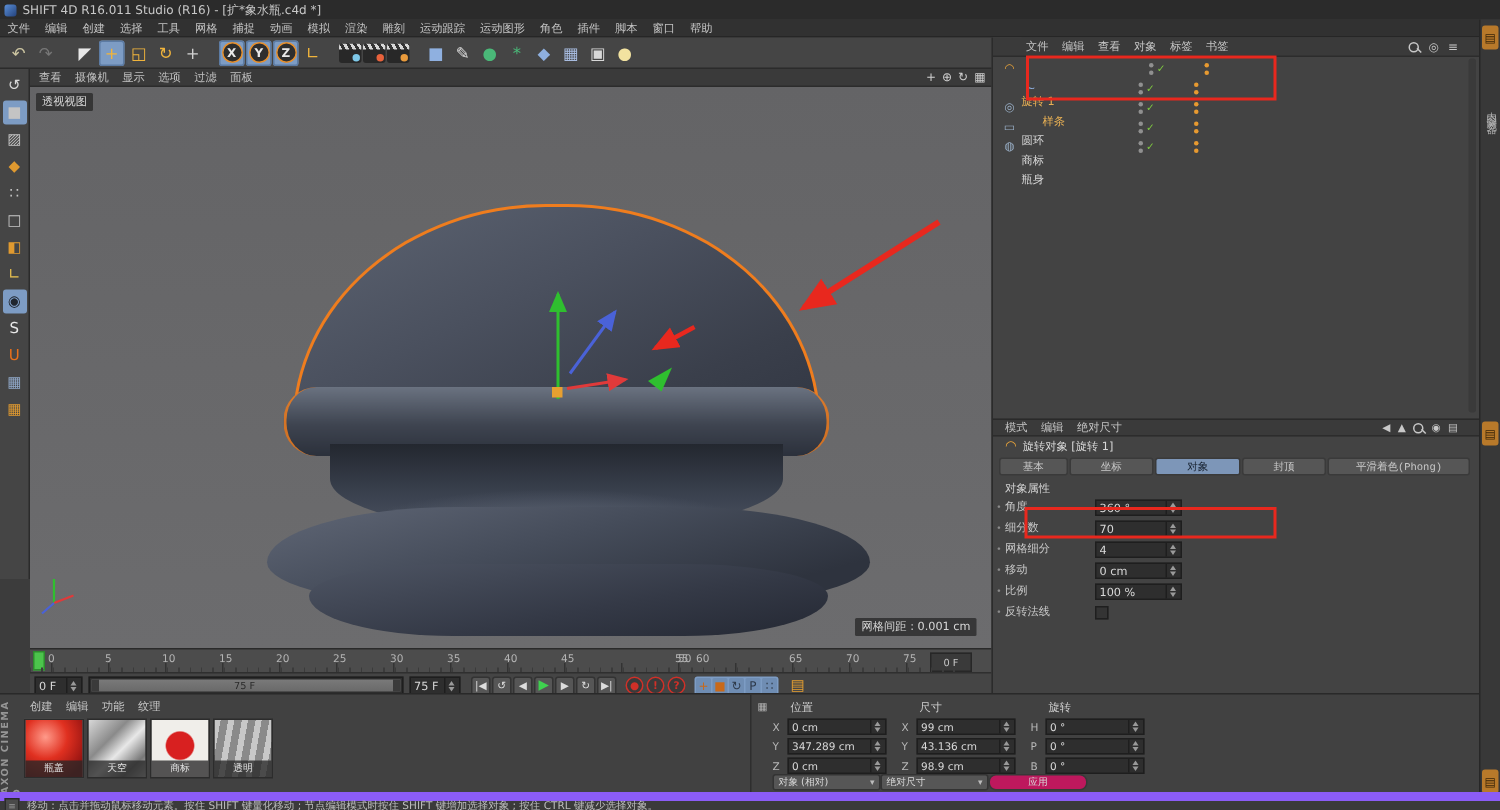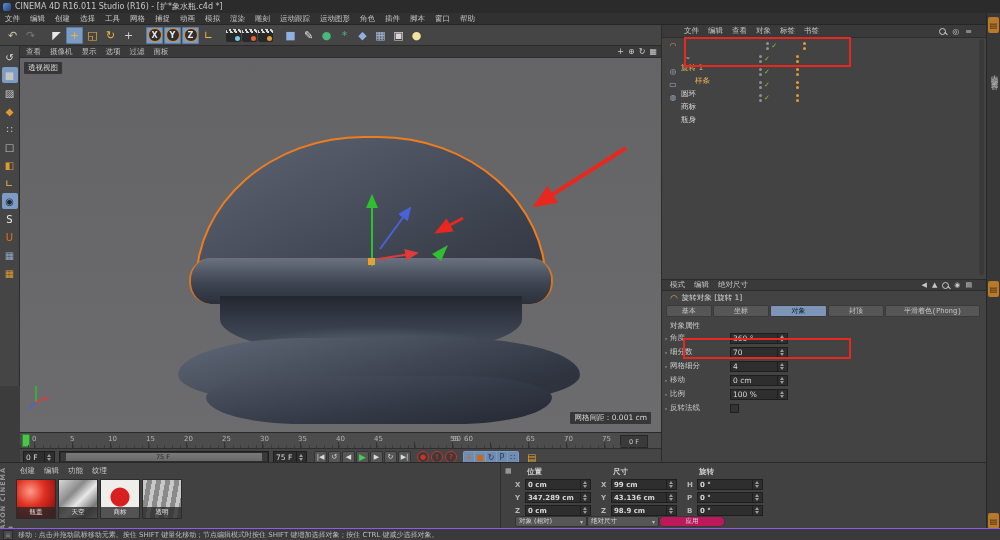--- a/index.html
+++ b/index.html
@@ -146,51 +146,51 @@
   .mthumb{width:40px;height:40px;position:relative;border:1px solid #2c2c2c;box-sizing:border-box;background:#777;}
   .mthumb .mlabel{position:absolute;left:0;right:0;bottom:0;background:rgba(40,40,40,.78);color:#e0e0e0;
         font-size:6.5px;text-align:center;padding:1px 0;}
   .red-sphere{background:radial-gradient(circle at 35% 30%,#ff9a8a 0%,#e03020 40%,#8a0f0f 85%),#7a7a7a;}
   .swirl{background:linear-gradient(135deg,#d8d8d8 0%,#8a8a8a 35%,#e8e8e8 55%,#777 80%,#ccc 100%);}
   .logo{background:radial-gradient(circle at 50% 45%,#d82020 0 9px,#f0eeea 10px);}
   .stripes{background:repeating-linear-gradient(100deg,#c8c8c8 0 4px,#8a8a8a 4px 9px);}
   
   #coords{position:absolute;left:500px;top:0;width:262px;height:66px;border-left:1px solid #2e2e2e;box-sizing:border-box;}
   #coord-grid-icon{position:absolute;left:4px;top:4px;font-size:7px;color:#b8b8b8;}
-  #coord-cols{position:absolute;left:14px;top:2px;display:flex;gap:8px;font-weight:bold;}
+  #coord-cols{position:absolute;left:14px;top:2px;display:flex;gap:8px;}
   .ccol{width:78px;}
   .chead{font-size:7.5px;color:#cfcfcf;padding:2px 0 2px 12px;}
   .crow{display:flex;align-items:center;gap:3px;margin-bottom:2px;}
   .caxis{font-size:7px;color:#b8b8b8;width:7px;}
   .cfld{width:66px;height:11px;font-size:7px;}
   #coord-footer{position:absolute;left:14px;top:53px;display:flex;gap:0;}
   .cdrop{width:72px;height:11px;background:#565656;border:1px solid #333;border-radius:2px;font-size:6.5px;color:#d8d8d8;
          display:flex;align-items:center;padding:0 3px;box-sizing:border-box;}
   .cdrop::after{content:"▾";margin-left:auto;font-size:6px;color:#bbb;}
   #apply-btn{width:66px;height:11px;background:#be185d;border:1px solid #383838;border-radius:5px;font-size:6.5px;
          color:#d8d8d8;display:flex;align-items:center;justify-content:center;box-sizing:border-box;}
   
   #strip{left:986px;top:13px;width:14px;height:527px;background:#383838;border-left:1px solid #272727;box-sizing:border-box;}
   .stab{position:absolute;left:1px;width:11px;height:16px;background:#b8792a;border-radius:2px;color:#3a2508;
         font-size:8px;display:flex;align-items:center;justify-content:center;}
   #strip-label{position:absolute;left:2px;top:56px;writing-mode:vertical-rl;font-size:7px;color:#b0b0b0;letter-spacing:2px;}
   
-  #statusbar{left:0;top:528px;width:1000px;height:12px;background:#3a3a3a;border-top:1px solid #8b5cf6;
+  #statusbar{left:0;top:528px;width:1000px;height:12px;background:#3a3a3a;border-top:6px solid #8b5cf6;
              display:flex;align-items:center;gap:5px;padding-left:3px;font-size:7px;color:#bdbdbd;box-sizing:border-box;}
   #status-icon{width:8px;height:8px;background:#4a4a4a;border:1px solid #2a2a2a;font-size:6px;display:flex;
                align-items:center;justify-content:center;color:#999;}
 </style>
 </head>
 <body>
 
 <div id="app">
 
   <div id="titlebar" class="abs">
     <span id="appicon"></span>
-    <span>CINEMA 4D R16.011 Studio (R16) - [扩*象水瓶.c4d *]</span>
+    <span>SHIFT 4D R16.011 Studio (R16) - [扩*象水瓶.c4d *]</span>
   </div>
 
   <div id="menubar" class="abs">
     <div id="menubar-items">
         <span class="mitem">文件</span>
         <span class="mitem">编辑</span>
         <span class="mitem">创建</span>
         <span class="mitem">选择</span>
         <span class="mitem">工具</span>
         <span class="mitem">网格</span>

